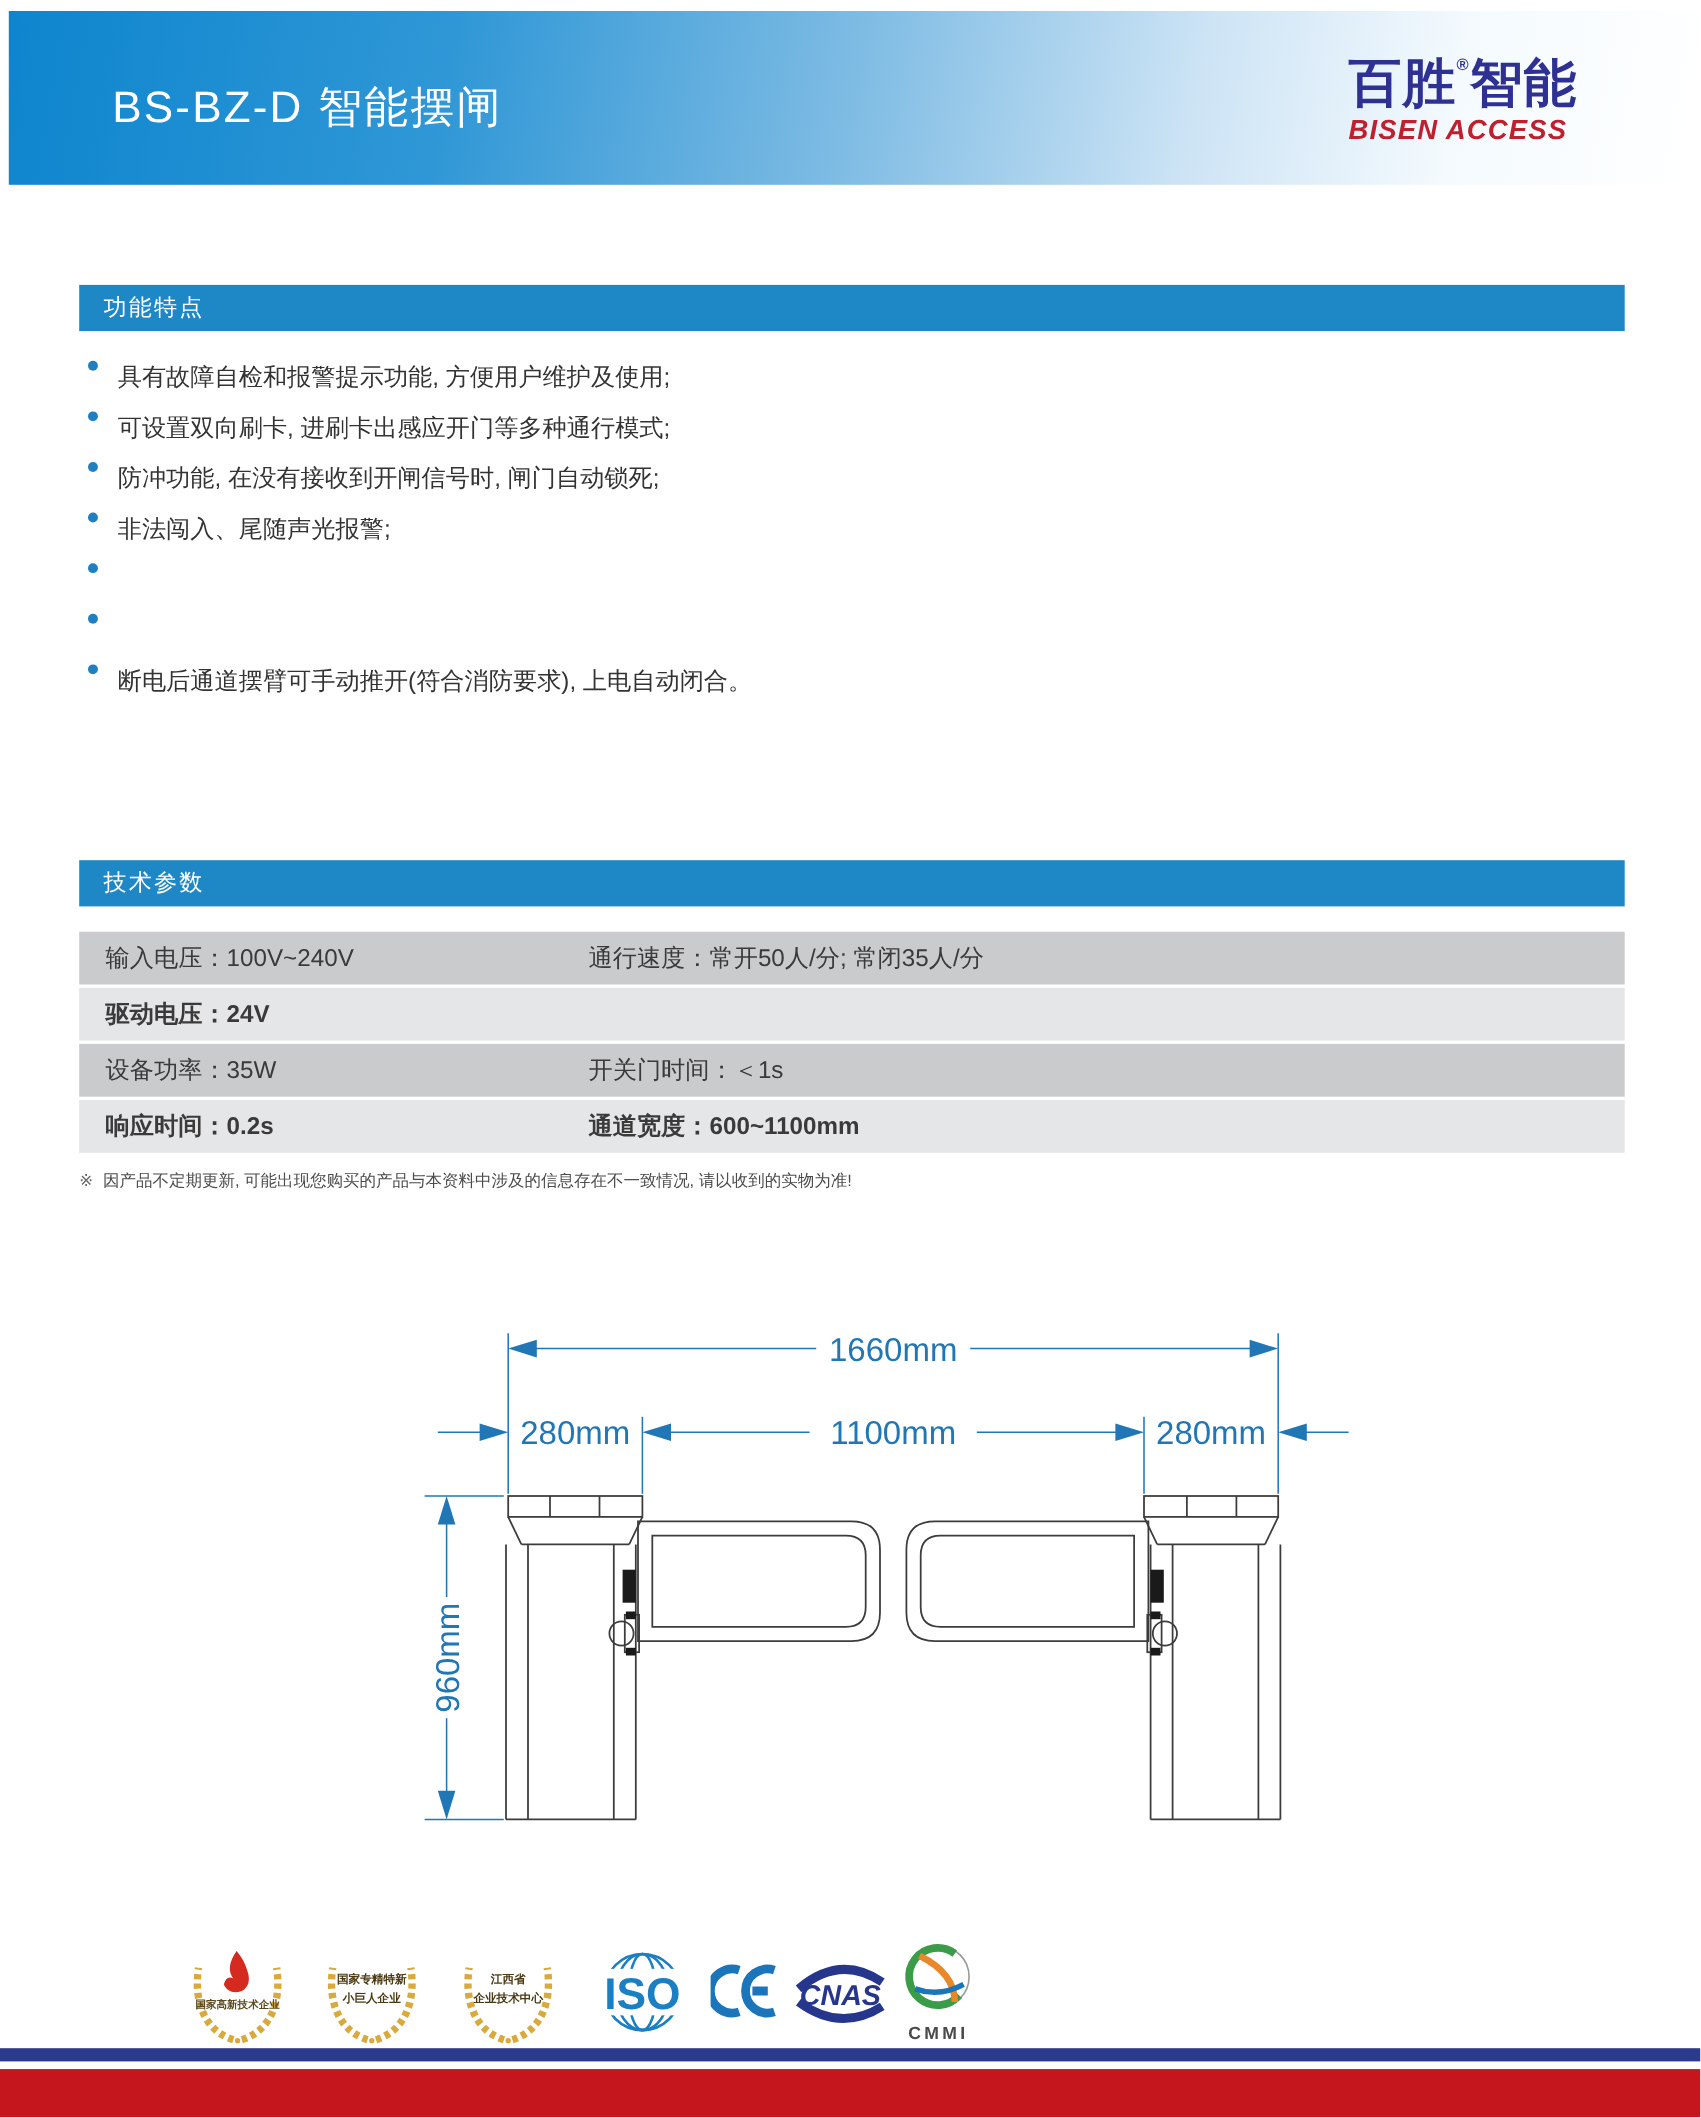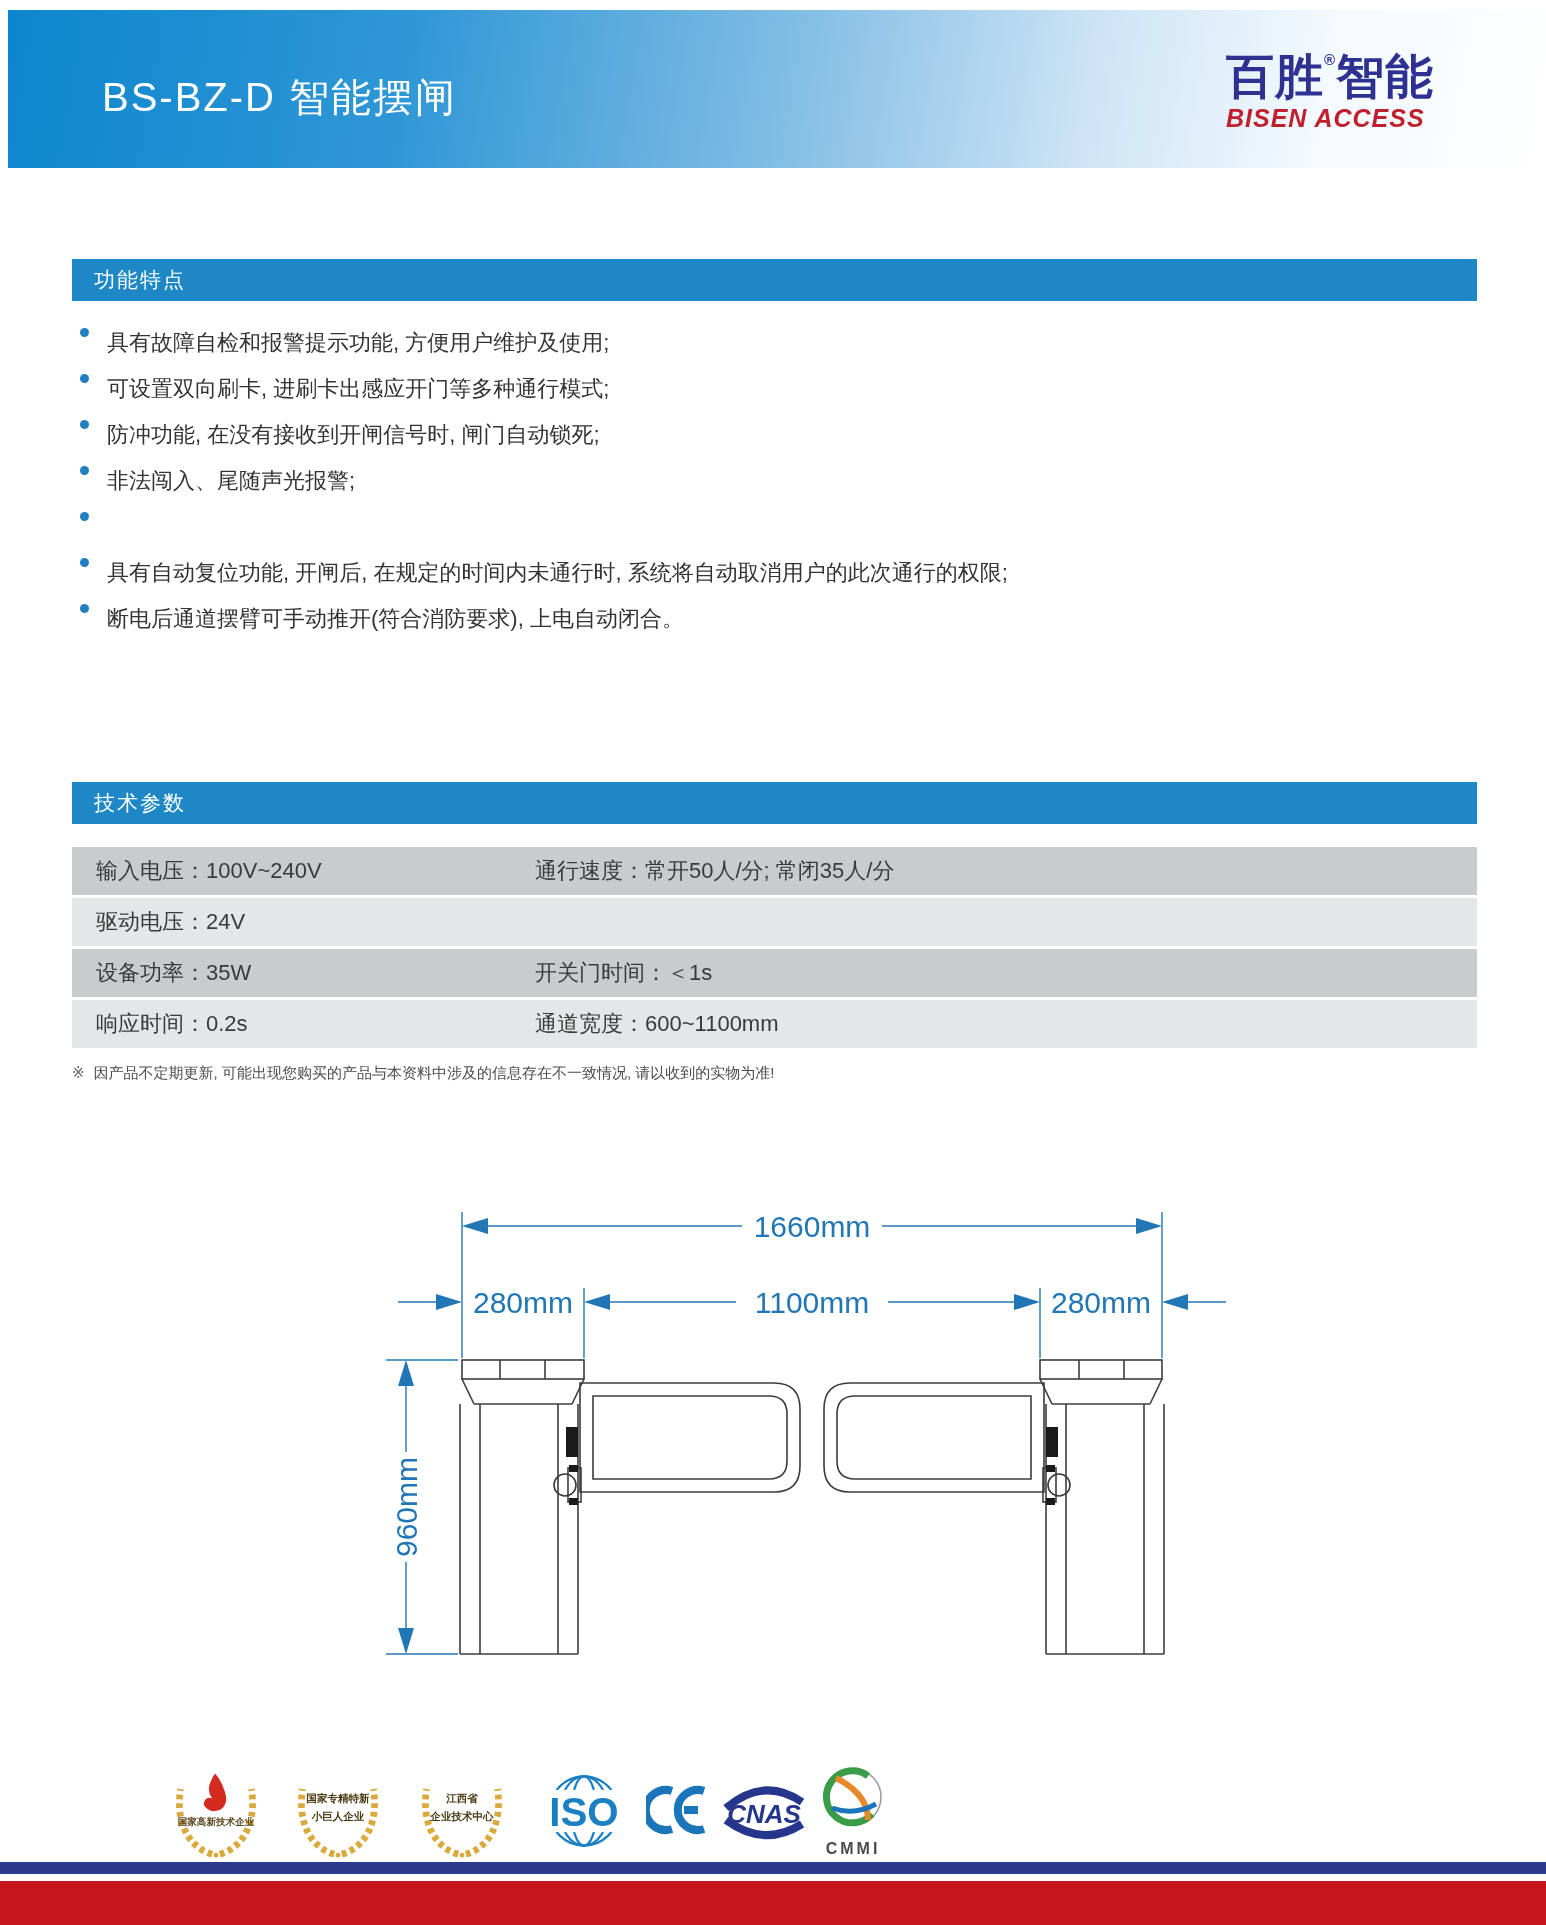--- a/index.html
+++ b/index.html
@@ -33,21 +33,21 @@
 
   
   .features-list { position:absolute; left:72px; top:328px; width:1400px; list-style:none; }
   .features-list li { display:flex; align-items:flex-start; height:46px; font-size:22px; color:#333333; }
   .bullet-dot { width:9px; height:9px; border-radius:50%; background:#1f7fc0; margin:0 18px 0 8px; flex:0 0 auto; }
 
   
   .specs-table { position:absolute; left:72px; top:847px; width:1405px; }
   .spec-row { display:flex; align-items:center; height:48px; margin-bottom:3px; font-size:22px; color:#3a3a3a; }
   .spec-row.dark { background:#c9cbcd; }
-  .spec-row.light { background:#e4e6e7; }
+  .spec-row.light { background:#e4e6e7;font-weight:bold; }
   .spec-cell-1 { width:463px; padding-left:24px; flex:0 0 auto; }
   .spec-cell-2 { flex:1; }
 
   .note-line { position:absolute; left:72px; top:1064px; display:flex; align-items:flex-start; font-size:15px; color:#4c4c4c; }
   .note-marker { margin-right:9px; color:#6a6a6a; }
 
   
   .diagram { position:absolute; left:370px; top:1150px; }
   .diagram text { font-family:"Liberation Sans","DejaVu Sans",sans-serif; }
 
@@ -88,21 +88,20 @@
       </li>
     <li>
         <span class="bullet-dot"></span>
         <span>非法闯入、尾随声光报警;</span>
       </li>
     <li>
         <span class="bullet-dot"></span>
       </li>
     <li>
         <span class="bullet-dot"></span>
-        <span>具有自动复位功能, 开闸后, 在规定的时间内未通行时, 系统将自动取消用户的此次通行的权限;</span>
       </li>
     <li>
         <span class="bullet-dot"></span>
         <span>断电后通道摆臂可手动推开(符合消防要求), 上电自动闭合。</span>
       </li>
   </ul>
 
   <div class="section-bar bar-specs">技术参数</div>
   <div class="specs-table">
     <div class="spec-row dark">

